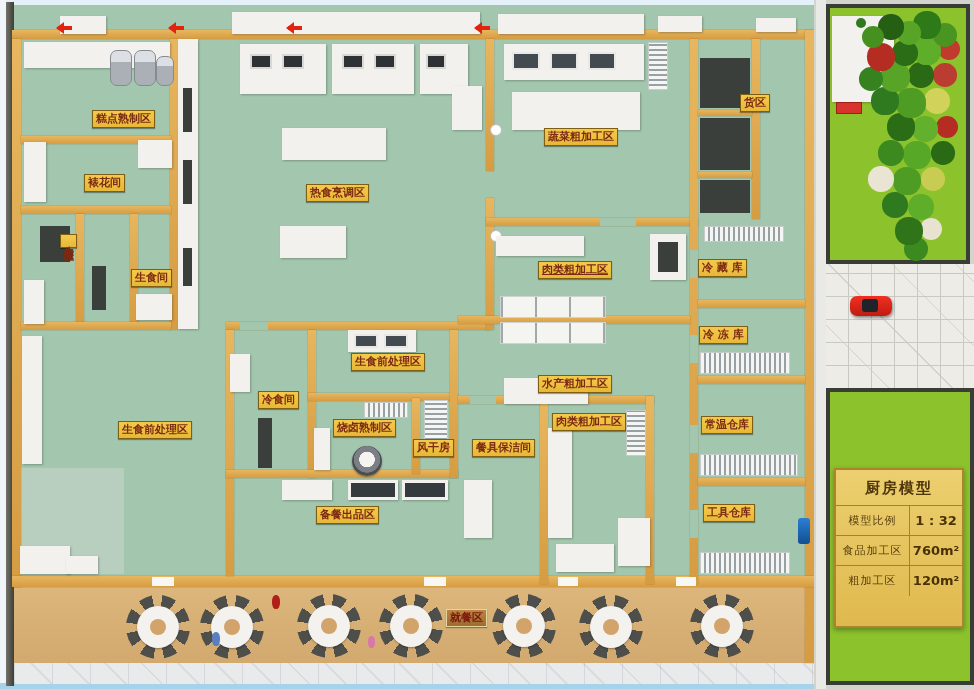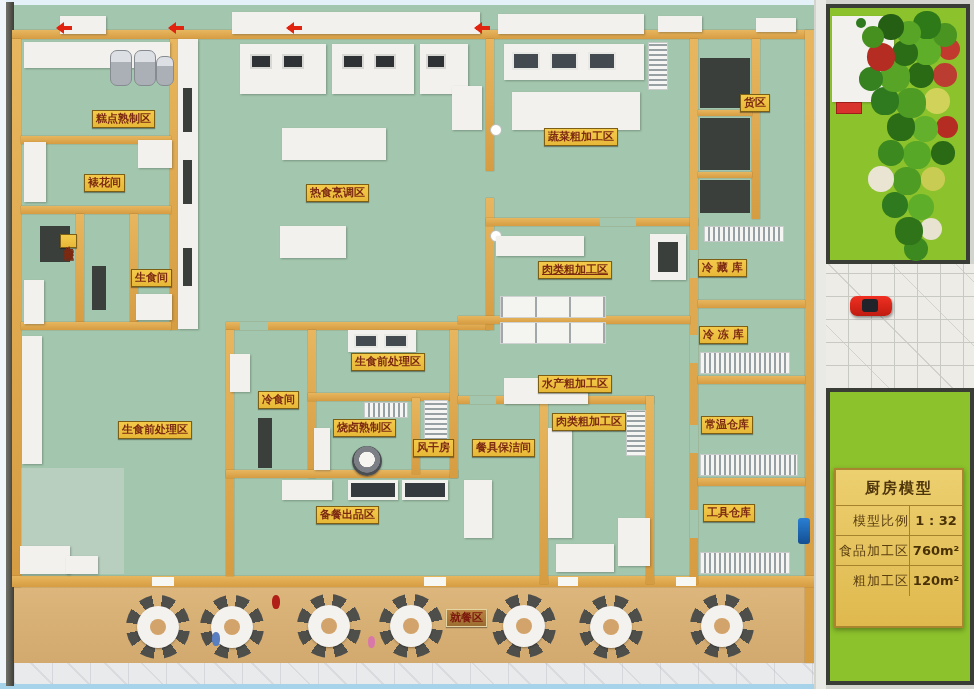--- a/index.html
+++ b/index.html
@@ -72,21 +72,21 @@
   .car .ws{position:absolute;left:12px;top:3px;width:16px;height:13px;background:#20242a;border-radius:3px;}
   .minisign{position:absolute;background:#d8332c;border:1px solid #9e1f1a;}
   
   .board{position:absolute;left:834px;top:468px;width:130px;height:160px;
       background:linear-gradient(#eccf6f,#dfb94e);border:2px solid #a8852e;
       box-shadow:0 2px 5px rgba(0,0,0,.35);}
   .bt{height:36px;line-height:36px;text-align:center;font-weight:bold;font-size:15px;
       color:#4f350b;border-bottom:1px solid #a5832c;letter-spacing:2px;}
   .br{display:flex;height:30px;border-bottom:1px solid #a5832c;align-items:stretch;}
   .br:last-child{border-bottom:none;}
-  .bl{flex:0 0 58%;text-align:right;font-size:13px;color:#5a3e10;line-height:29px;letter-spacing:1px;}
+  .bl{flex:0 0 58%;text-align:center;font-size:11px;color:#5a3e10;line-height:29px;letter-spacing:1px;}
   .bv{flex:1;text-align:center;font-size:13px;font-weight:bold;color:#4a3206;
       border-left:1px solid #a5832c;line-height:29px;}
 </style>
 </head>
 <body>
 
 <div class="ph">
 
   <div class="edge" style="left:0;top:0;width:974px;height:5px;background:#e4f1f9;"></div>
   <div class="edge" style="left:0;top:0;width:6px;height:689px;background:#eff5f9;"></div>

